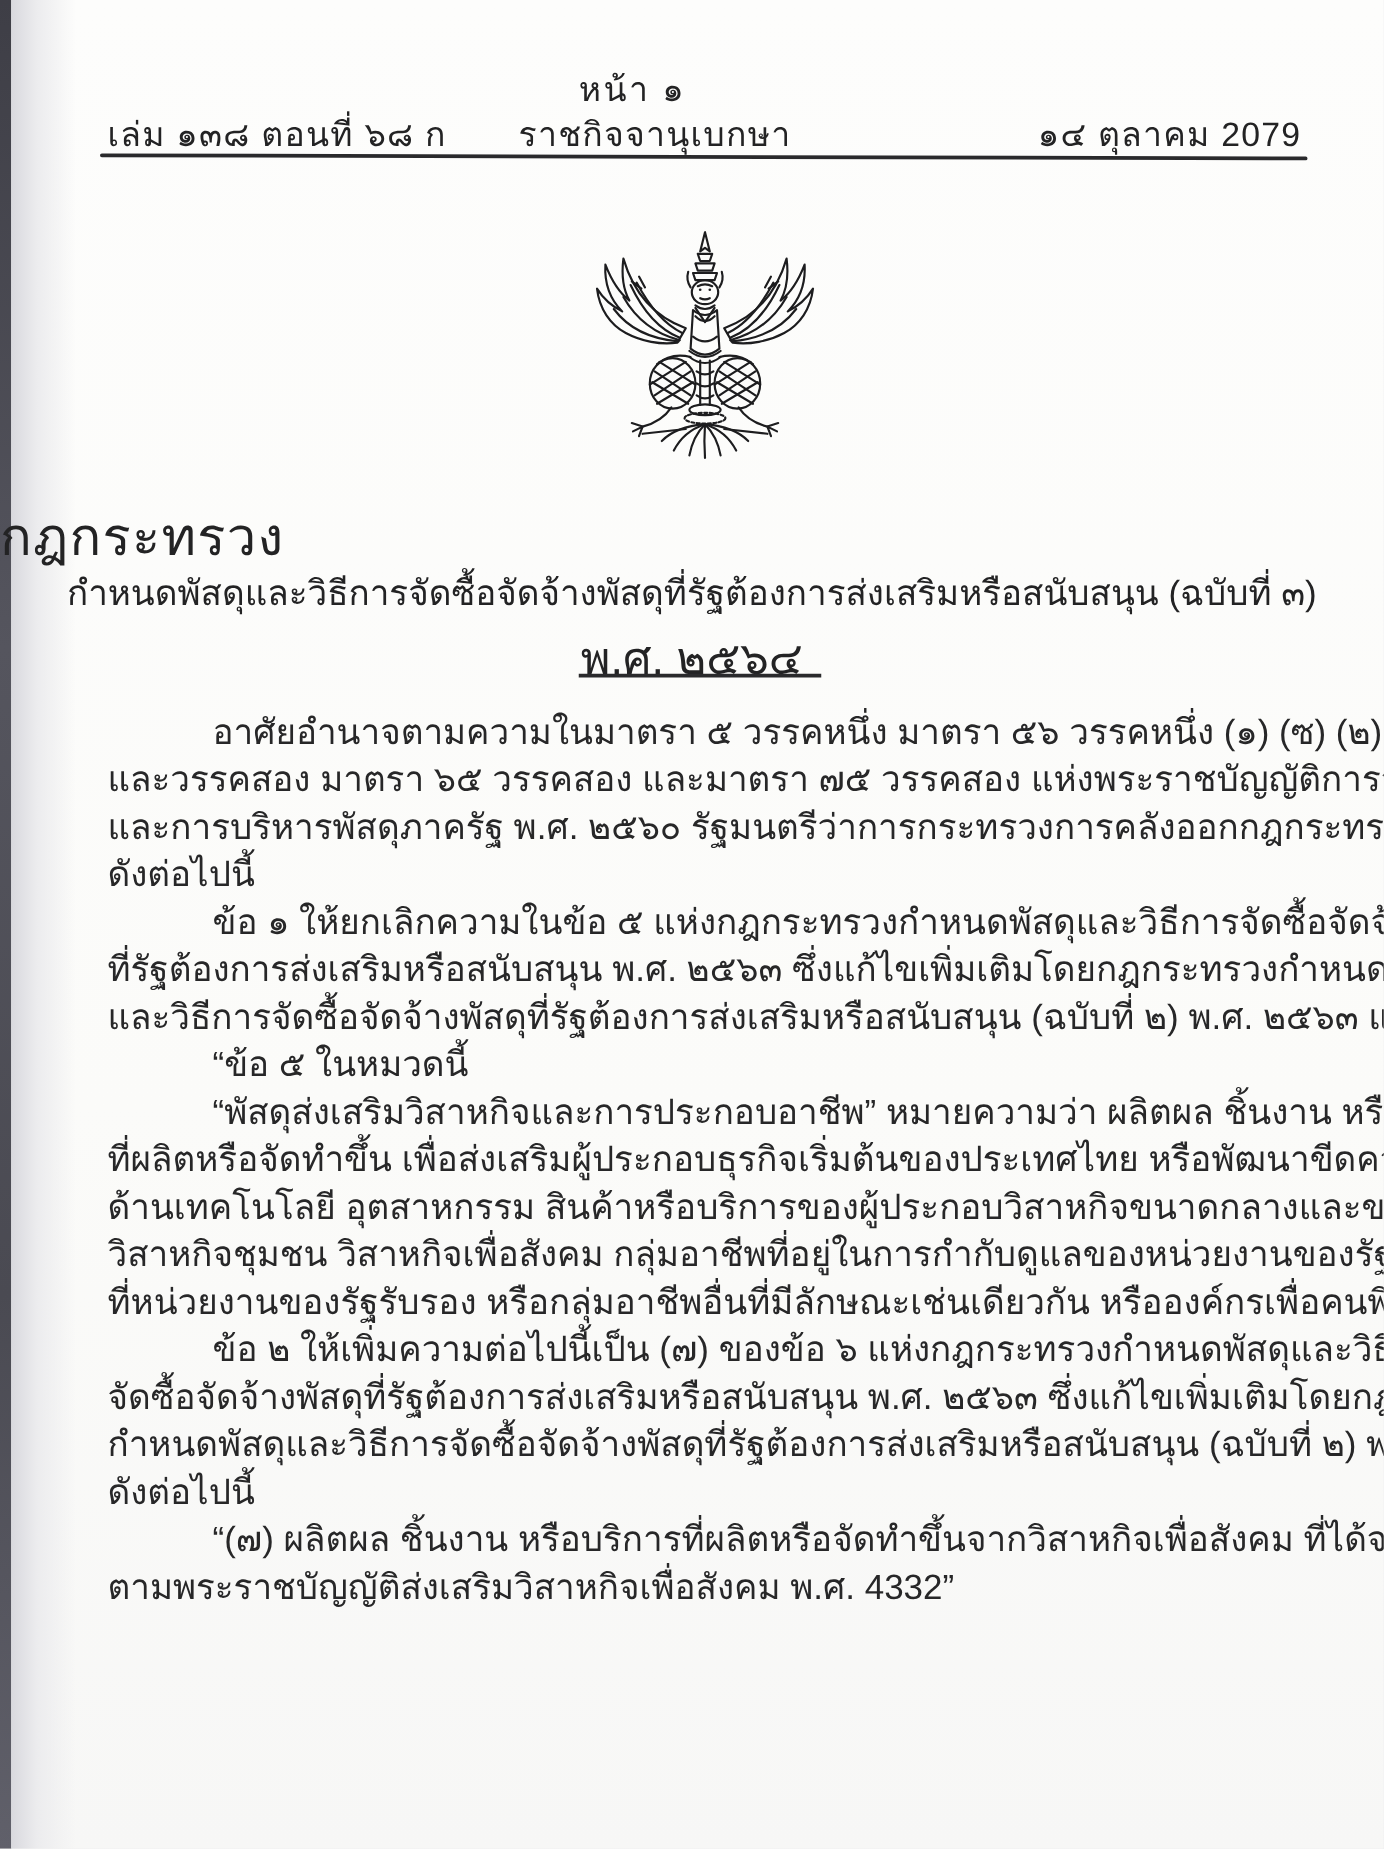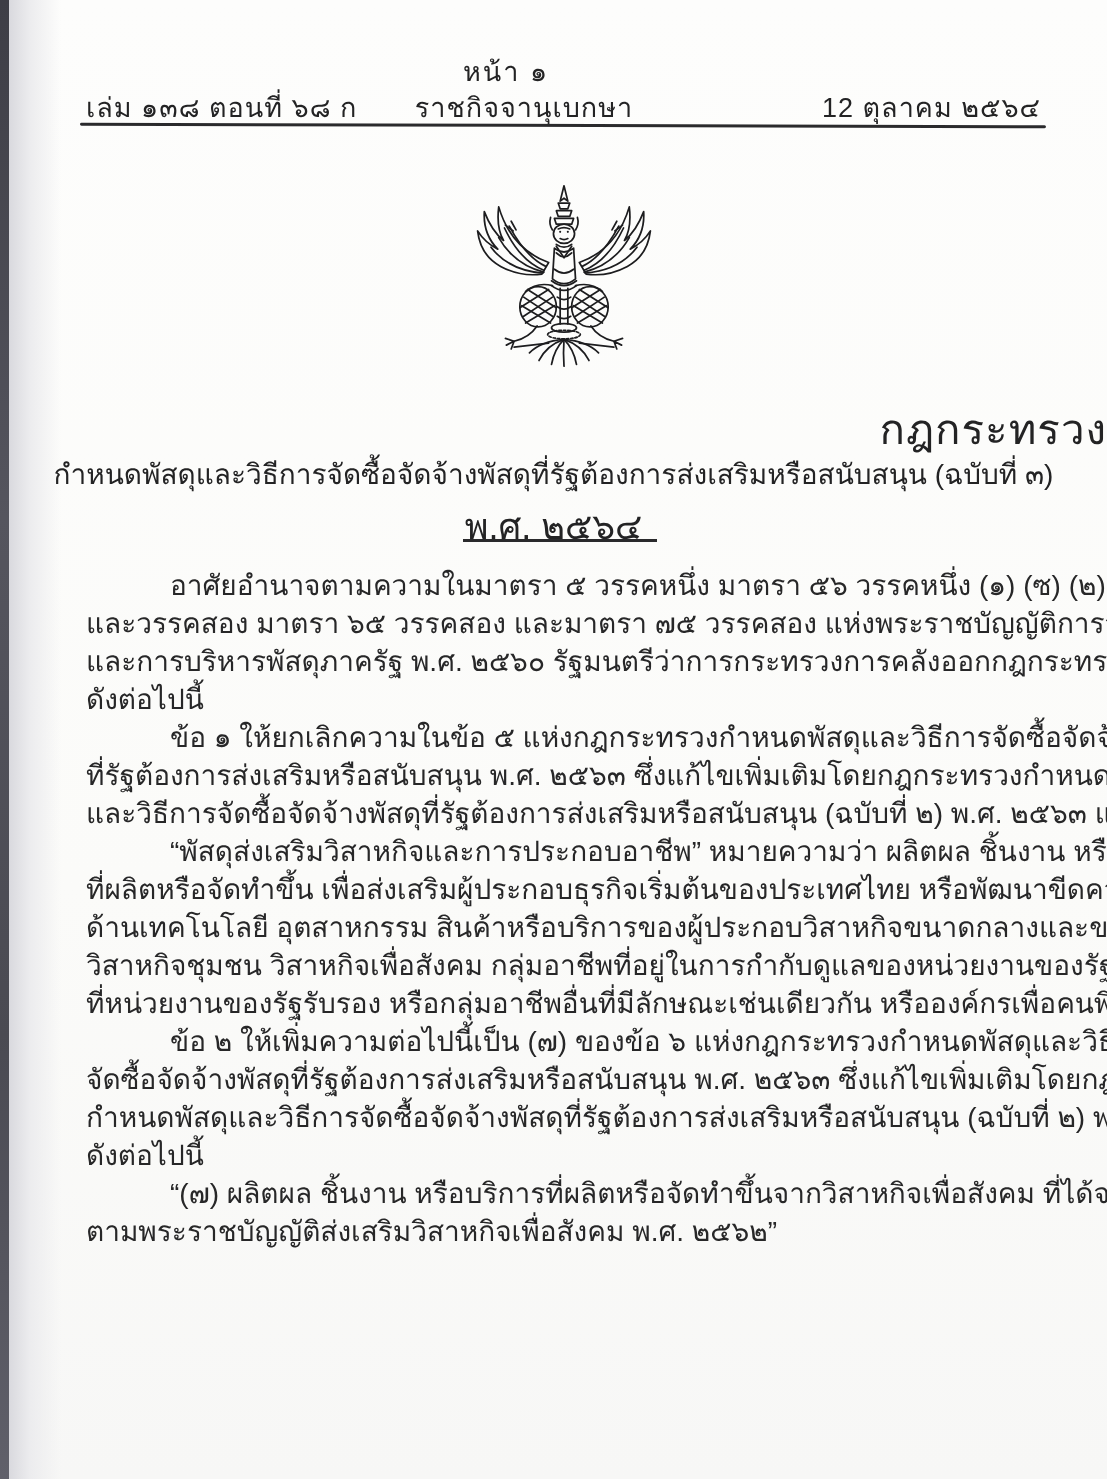--- a/index.html
+++ b/index.html
@@ -30,21 +30,21 @@
   .hdr-volume{position:absolute;left:86px;top:0;white-space:nowrap;letter-spacing:1px;}
   .hdr-gazette{position:absolute;left:0;width:1048px;top:0;text-align:center;letter-spacing:1px;}
   .hdr-date{position:absolute;right:66px;top:0;white-space:nowrap;letter-spacing:1px;}
   .hdr-rule{
     position:absolute;top:124px;left:80px;width:966px;height:3px;
     background:#2a2a2c;border-radius:2px;transform:rotate(0.15deg);
   }
   .emblem{position:absolute;top:178px;left:468px;width:192px;height:196px;}
   .emblem svg{width:100%;height:100%;}
   .doc-title{
-    position:absolute;top:396px;left:0;width:1107px;text-align:right;
+    position:absolute;top:396px;left:0;width:1107px;text-align:left;
     font-size:42px;letter-spacing:1px;
   }
   .doc-subtitle{
     position:absolute;top:452px;left:0;width:1107px;text-align:center;
     font-size:28px;white-space:nowrap;
   }
   .doc-year{
     position:absolute;top:498px;left:0;width:1107px;text-align:center;font-size:36px;
   }
   .section-divider{
@@ -61,21 +61,21 @@
 
 <div class="page">
   <div class="edge-strip"></div>
   <div class="edge-fade"></div>
 
   <div class="hdr-page">หน้า ๑</div>
 
   <div class="hdr-row">
     <span class="hdr-volume">เล่ม ๑๓๘ ตอนที่ ๖๘ ก</span>
     <span class="hdr-gazette">ราชกิจจานุเบกษา</span>
-    <span class="hdr-date">12 ตุลาคม ๒๕๖๔</span>
+    <span class="hdr-date">๑๔ ตุลาคม 2079</span>
   </div>
 
   <div class="hdr-rule"></div>
 
   <div class="emblem">
     <svg viewBox="0 0 200 200" fill="none" stroke="#1d1d1f" stroke-width="1.8" stroke-linecap="round" stroke-linejoin="round">
 
       <path d="M100 6 L96 22 L100 19 L104 22 Z"></path>
       <path d="M94 24 L106 24 L104 30 L96 30 Z"></path>
       <path d="M92 32 L108 32 L106 38 L94 38 Z"></path>
@@ -144,30 +144,33 @@
       <div class="line">และวรรคสอง มาตรา ๖๕ วรรคสอง และมาตรา ๗๕ วรรคสอง แห่งพระราชบัญญัติการจัดซื้อจัดจ้าง</div>
       <div class="line">และการบริหารพัสดุภาครัฐ พ.ศ. ๒๕๖๐ รัฐมนตรีว่าการกระทรวงการคลังออกกฎกระทรวงไว้</div>
       <div class="line">ดังต่อไปนี้</div>
     </div>
     <div>
       <div class="line indent">ข้อ ๑ ให้ยกเลิกความในข้อ ๕ แห่งกฎกระทรวงกำหนดพัสดุและวิธีการจัดซื้อจัดจ้างพัสดุ</div>
       <div class="line">ที่รัฐต้องการส่งเสริมหรือสนับสนุน พ.ศ. ๒๕๖๓ ซึ่งแก้ไขเพิ่มเติมโดยกฎกระทรวงกำหนดพัสดุ</div>
       <div class="line">และวิธีการจัดซื้อจัดจ้างพัสดุที่รัฐต้องการส่งเสริมหรือสนับสนุน (ฉบับที่ ๒) พ.ศ. ๒๕๖๓ และให้ใช้</div>
     </div>
     <div>
+      <div class="line indent">“ข้อ ๕ ในหมวดนี้</div>
+    </div>
+    <div>
       <div class="line indent">“พัสดุส่งเสริมวิสาหกิจและการประกอบอาชีพ” หมายความว่า ผลิตผล ชิ้นงาน หรือบริการ</div>
       <div class="line">ที่ผลิตหรือจัดทำขึ้น เพื่อส่งเสริมผู้ประกอบธุรกิจเริ่มต้นของประเทศไทย หรือพัฒนาขีดความสามารถ</div>
       <div class="line">ด้านเทคโนโลยี อุตสาหกรรม สินค้าหรือบริการของผู้ประกอบวิสาหกิจขนาดกลางและขนาดย่อม</div>
       <div class="line">วิสาหกิจชุมชน วิสาหกิจเพื่อสังคม กลุ่มอาชีพที่อยู่ในการกำกับดูแลของหน่วยงานของรัฐหรือ</div>
       <div class="line">ที่หน่วยงานของรัฐรับรอง หรือกลุ่มอาชีพอื่นที่มีลักษณะเช่นเดียวกัน หรือองค์กรเพื่อคนพิการหรือ</div>
     </div>
     <div>
       <div class="line indent">ข้อ ๒ ให้เพิ่มความต่อไปนี้เป็น (๗) ของข้อ ๖ แห่งกฎกระทรวงกำหนดพัสดุและวิธีการ</div>
       <div class="line">จัดซื้อจัดจ้างพัสดุที่รัฐต้องการส่งเสริมหรือสนับสนุน พ.ศ. ๒๕๖๓ ซึ่งแก้ไขเพิ่มเติมโดยกฎกระทรวง</div>
       <div class="line">กำหนดพัสดุและวิธีการจัดซื้อจัดจ้างพัสดุที่รัฐต้องการส่งเสริมหรือสนับสนุน (ฉบับที่ ๒) พ.ศ. ๒๕๖๓</div>
       <div class="line">ดังต่อไปนี้</div>
     </div>
     <div>
       <div class="line indent">“(๗) ผลิตผล ชิ้นงาน หรือบริการที่ผลิตหรือจัดทำขึ้นจากวิสาหกิจเพื่อสังคม ที่ได้จดทะเบียน</div>
-      <div class="line">ตามพระราชบัญญัติส่งเสริมวิสาหกิจเพื่อสังคม พ.ศ. ๒๕๖๒”</div>
+      <div class="line">ตามพระราชบัญญัติส่งเสริมวิสาหกิจเพื่อสังคม พ.ศ. 4332”</div>
     </div>
   </div>
 </div>
 
 </body></html>

